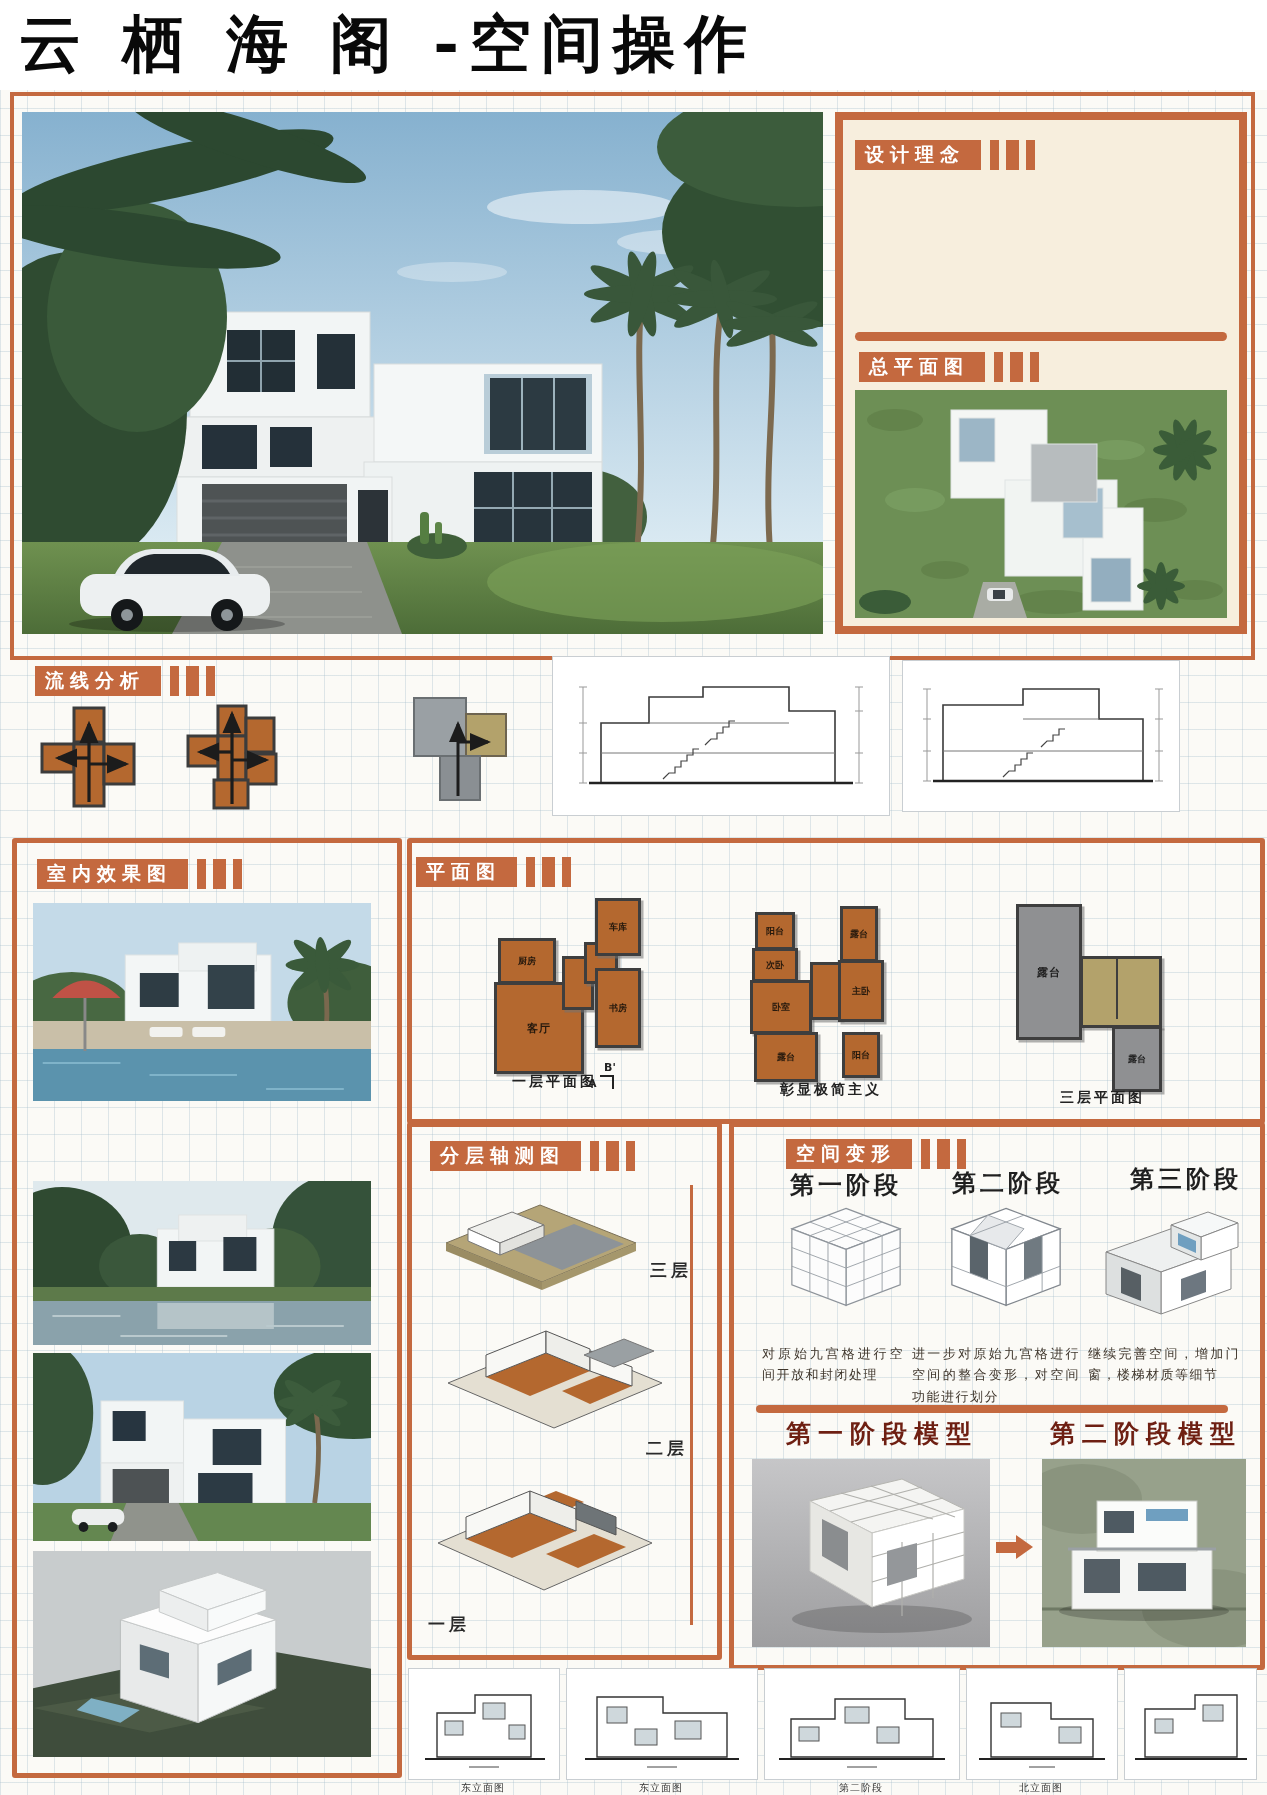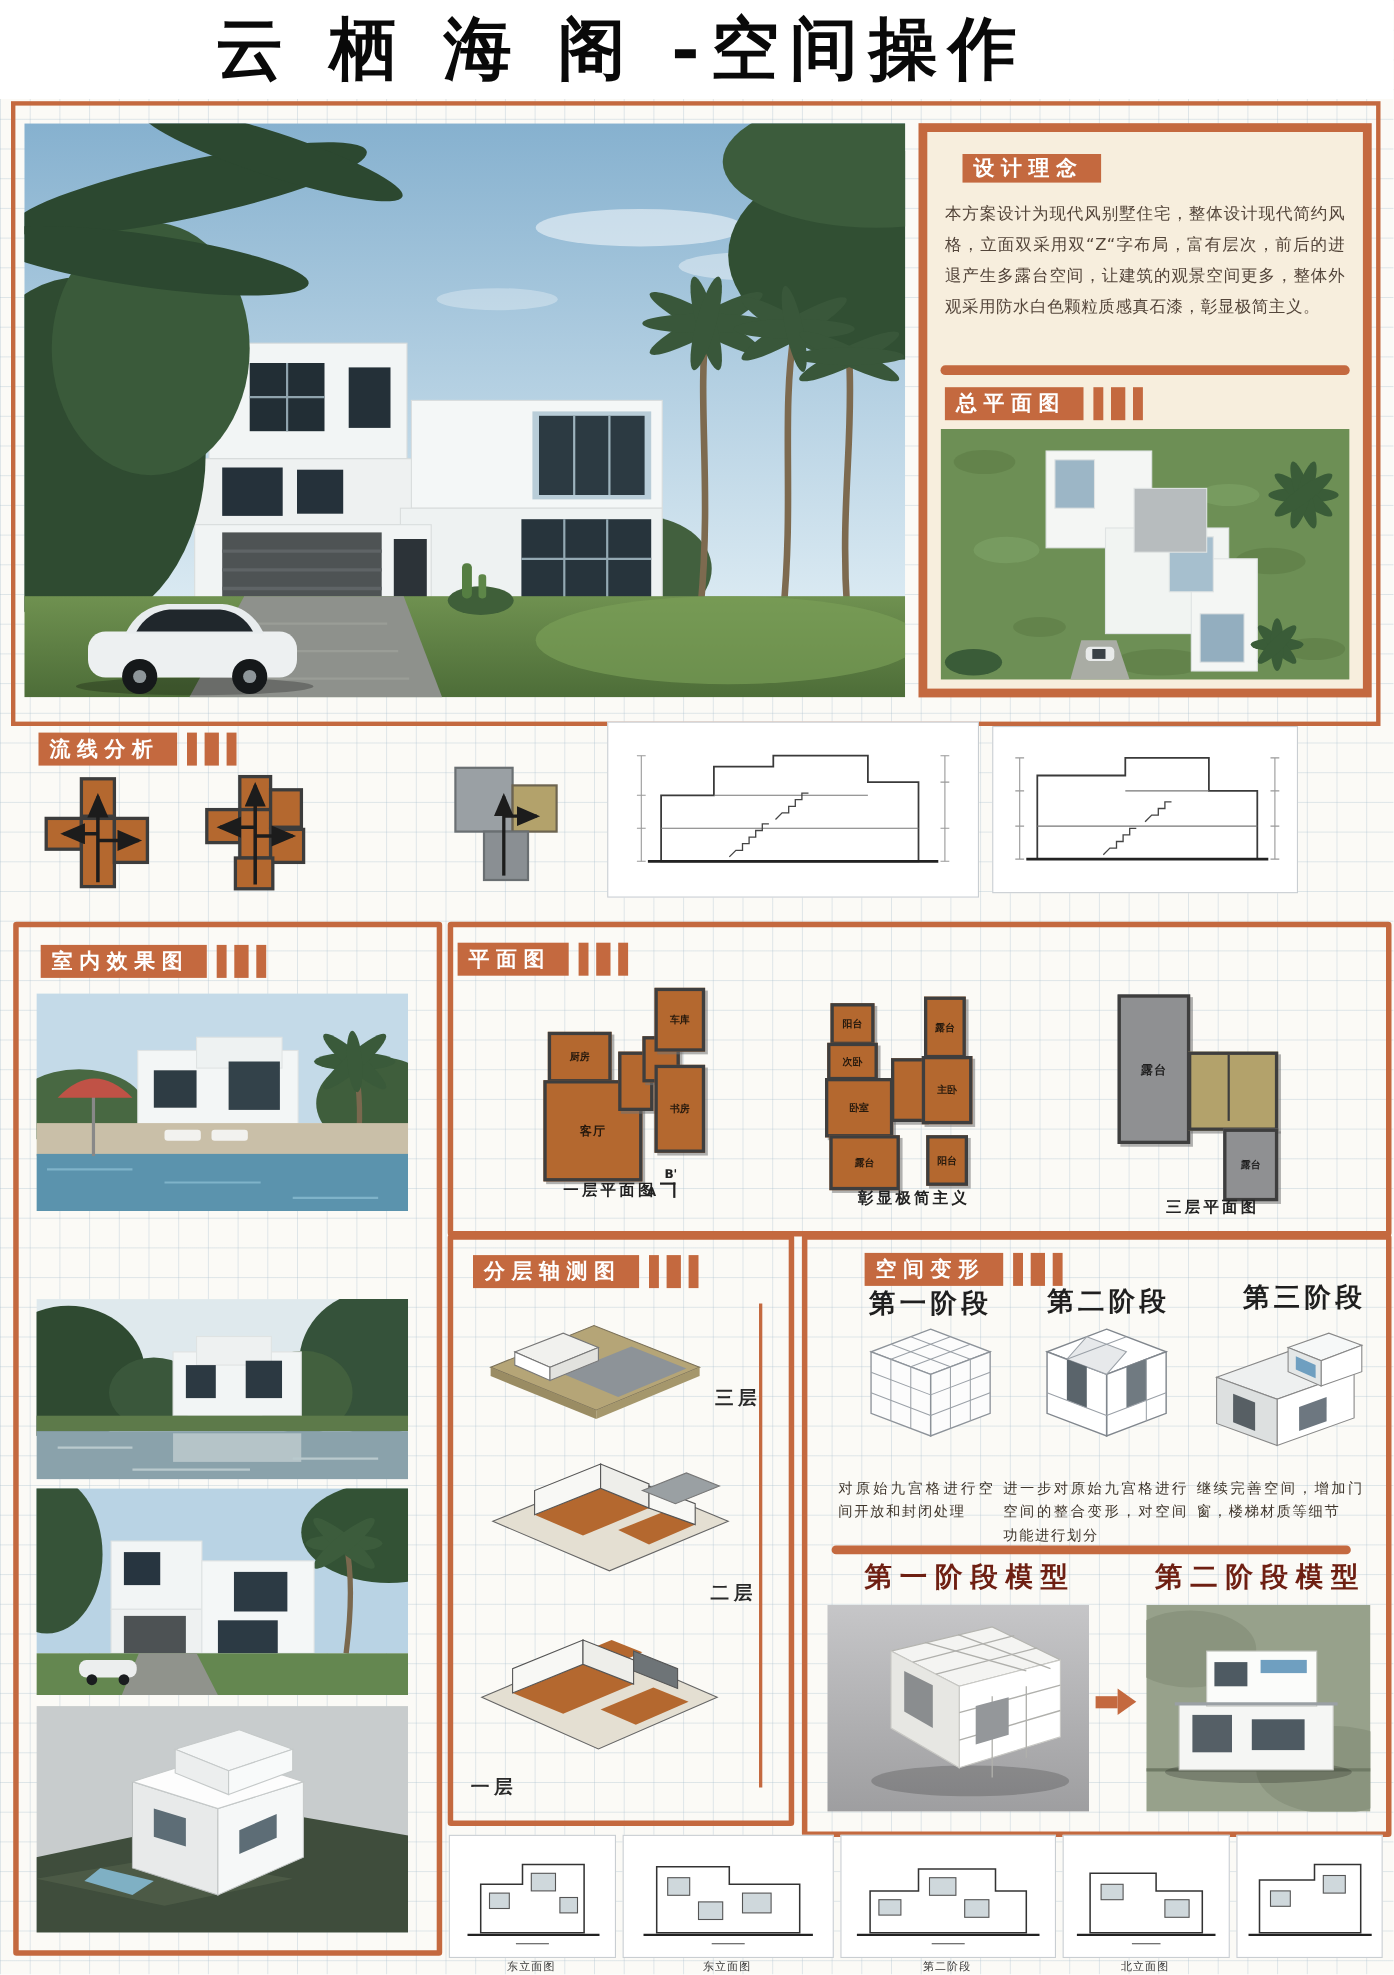--- a/index.html
+++ b/index.html
@@ -5,22 +5,22 @@
   :root{ --ac:#c4693f; --cream:#f7eedd; --roomfill:#b4682f; }
   html,body{margin:0;padding:0;}
   .board{position:relative;width:1267px;height:1795px;overflow:hidden;
     font-family:"DejaVu Sans",sans-serif;
     background-color:#fbfaf6;
     background-image:linear-gradient(rgba(168,190,205,.35) 1px,transparent 1px),
                      linear-gradient(90deg,rgba(168,190,205,.35) 1px,transparent 1px);
     background-size:27px 27px;}
   .abs{position:absolute;}
   .title-strip{position:absolute;left:0;top:0;width:100%;height:90px;background:#fff;}
-  .main-title{position:absolute;left:0;top:2px;width:1130px;text-align:center;
-    font-family:"DejaVu Serif",serif;font-weight:700;font-size:62px;letter-spacing:10px;color:#090909;}
+  .main-title{position:absolute;left:0;top:2px;width:1130px;
+    font-family:"DejaVu Serif",serif;font-weight:700;font-size:62px;letter-spacing:10px;color:#090909;padding-left:19px;}
   .frame{position:absolute;border:5px solid var(--ac);border-radius:3px;}
   .topframe{position:absolute;border:4px solid var(--ac);}
   .hdr{position:absolute;display:flex;align-items:stretch;height:30px;gap:9px;}
   .hdr .bar{background:var(--ac);color:#fff;font-weight:700;font-size:19px;letter-spacing:6px;
     display:flex;align-items:center;padding:0 16px 0 10px;white-space:nowrap;}
   .hdr .st{display:flex;gap:7px;}
   .hdr .st i{display:block;background:var(--ac);}
   .divider{position:absolute;background:var(--ac);border-radius:5px;}
   .concept-body{position:absolute;font-size:15px;line-height:1.88;color:#53453a;
     text-align:justify;letter-spacing:.5px;}
@@ -148,29 +148,28 @@
       <path d="M102,462 q10,-18 30,-20 h46 q20,2 30,20 Z" fill="#20272c"></path>
       <circle cx="105" cy="503" r="16" fill="#15181a"></circle>
         <circle cx="205" cy="503" r="16" fill="#15181a"></circle>
       <circle cx="105" cy="503" r="6" fill="#8e969a"></circle>
         <circle cx="205" cy="503" r="6" fill="#8e969a"></circle>
     </svg>
   </div>
 
   <div class="abs" style="left:835px;top:112px;width:412px;height:522px;background:var(--ac);">
     <div class="abs" style="left:8px;top:8px;width:396px;height:506px;background:var(--cream);">
-      <div class="hdr" style="left:32px;top:20px;flex-direction:column;">
+      <div class="hdr" style="left:12px;top:20px;">
         <div class="bar">设计理念</div>
         <div class="st">
             <i style="width:9px"></i>
             <i style="width:13px"></i>
             <i style="width:9px"></i>
           </div>
       </div>
-      <div class="concept-body" style="left:16px;top:60px;width:364px;">本方案设计为现代风别墅住宅，整体设计现代简约风格，立面双采用双“Z“字布局，富有层次，前后的进退产生多露台空间，让建筑的观景空间更多，整体外观采用防水白色颗粒质感真石漆，彰显极简主义。</div>
       <div class="divider" style="left:12px;top:212px;width:372px;height:9px;"></div>
       <div class="hdr" style="left:16px;top:232px;">
         <div class="bar">总平面图</div>
         <div class="st">
             <i style="width:9px"></i>
             <i style="width:13px"></i>
             <i style="width:9px"></i>
           </div>
       </div>
       <div class="imgbox" style="left:12px;top:270px;width:372px;height:228px;">

